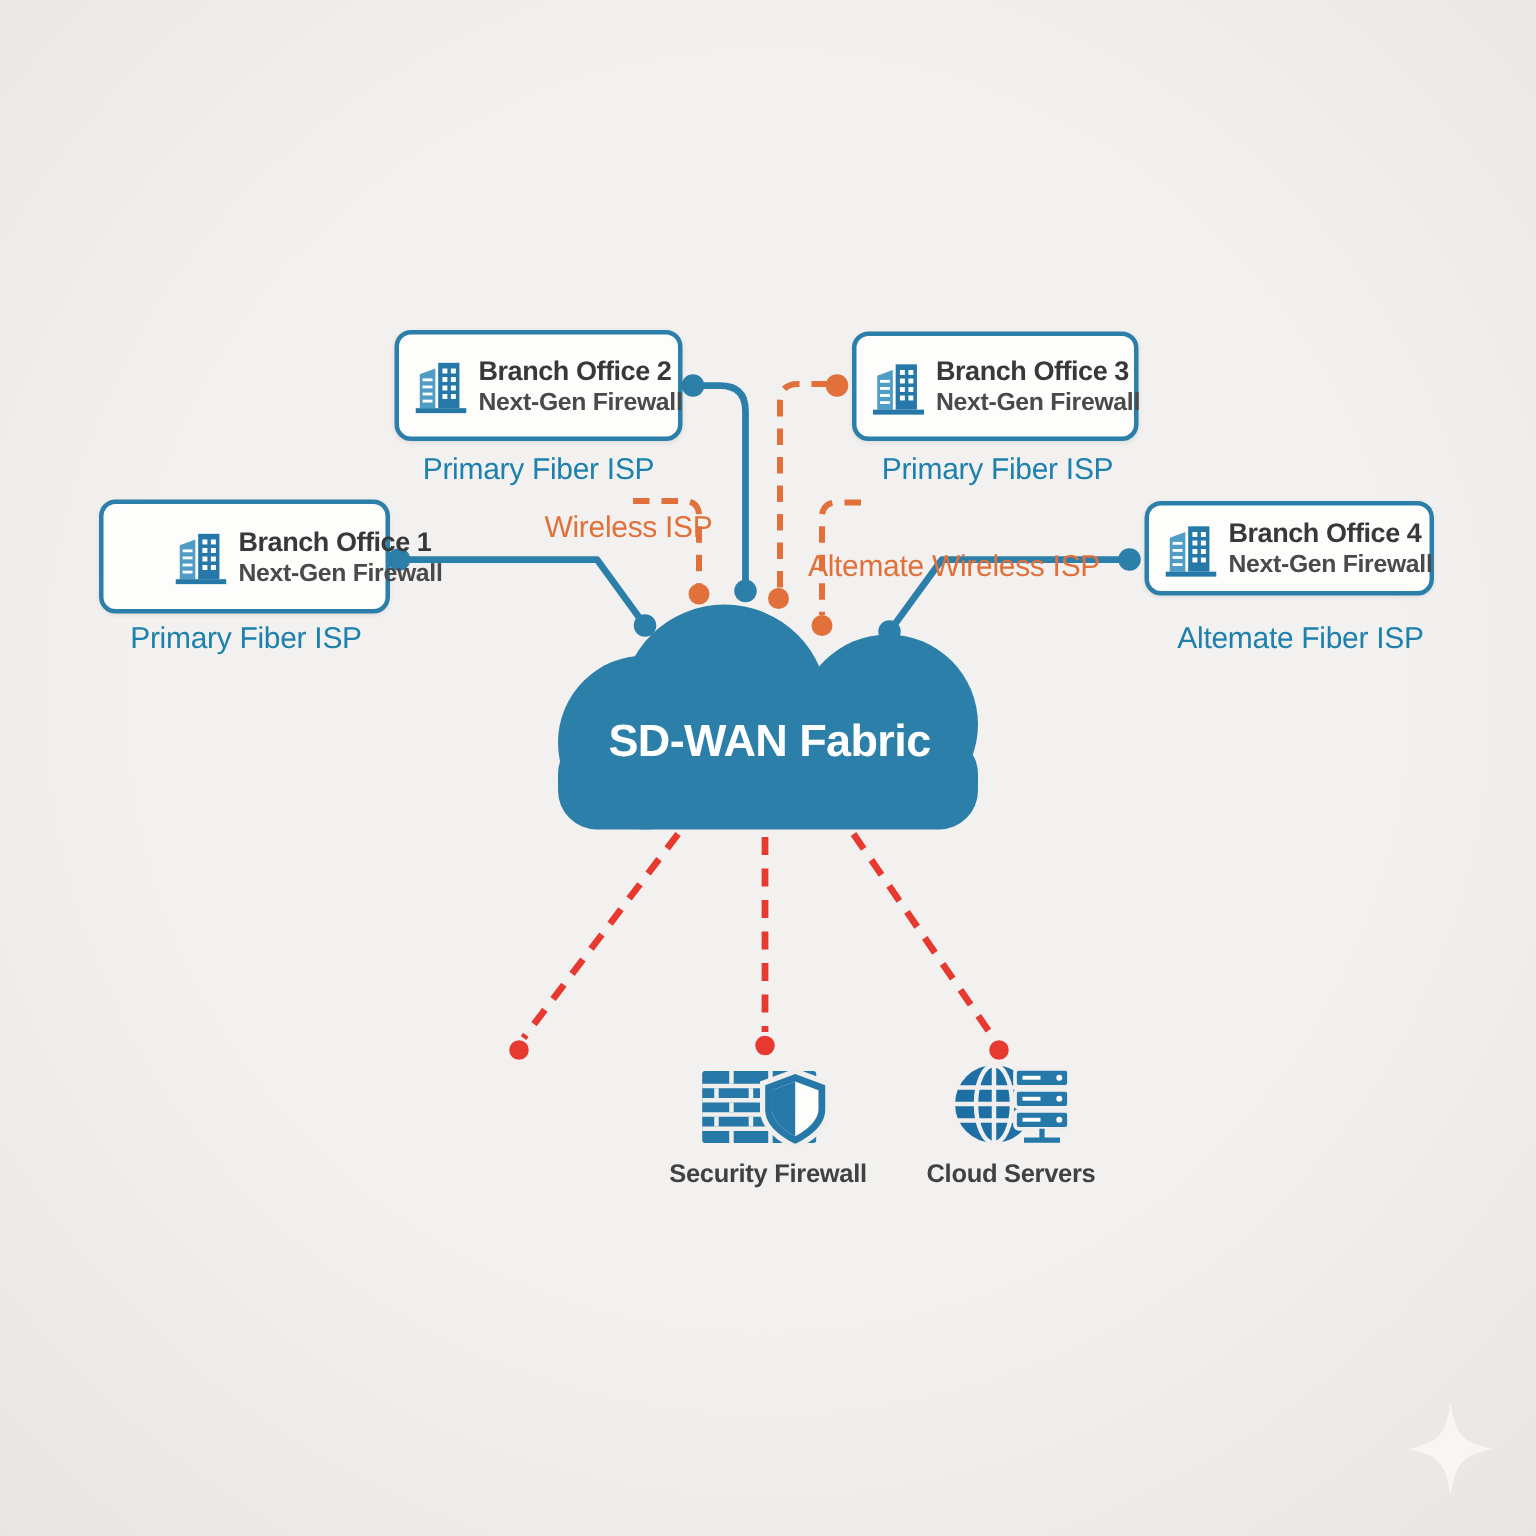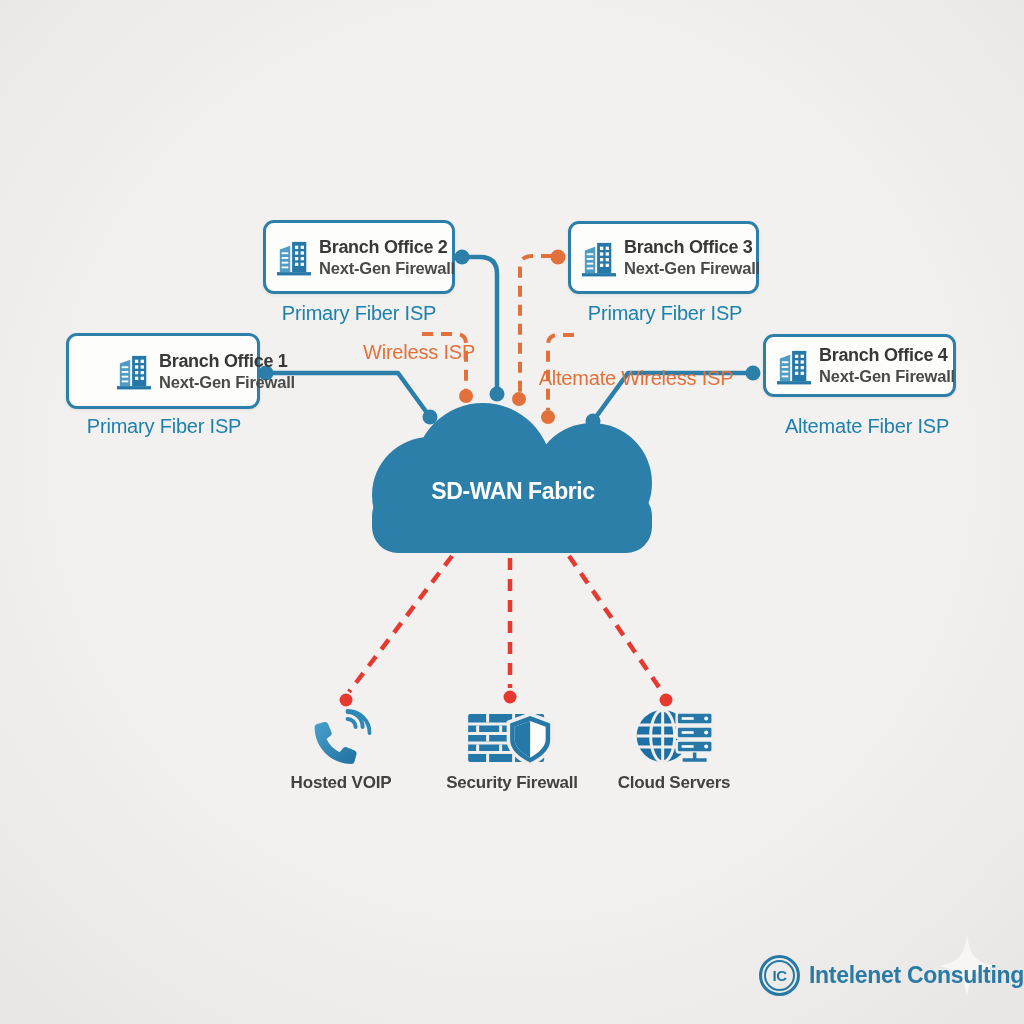--- a/index.html
+++ b/index.html
@@ -42,21 +42,21 @@
     transform:translateX(-50%);
     font-size:20px;font-weight:normal;letter-spacing:-0.2px;
     white-space:nowrap;z-index:3;
   }
   .isp-blue{color:#1d80ad;}
   .isp-orange{color:#e2703a;}
 
   
   .cloud-label{
     transform:translateX(-50%);
-    font-size:23px;font-weight:bold;color:#ffffff;
+    font-size:30px;font-weight:bold;color:#ffffff;
     letter-spacing:-0.4px;white-space:nowrap;z-index:3;
   }
 
   
   .service{
     display:flex;flex-direction:column;align-items:center;
     transform:translateX(-50%);z-index:3;
   }
   .service .sicon{height:58px;display:flex;align-items:center;justify-content:center;}
   .service-label{
@@ -234,39 +234,20 @@
         <rect x="25" y="26" width="3.5" height="3.5" fill="#fdfdfc"></rect>
       <rect x="0" y="36" width="36" height="3.5" fill="#2578a8"></rect>
     </svg>
     <div class="btxt">
       <div class="branch-title">Branch Office 4</div>
       <div class="branch-sub">Next-Gen Firewall</div>
     </div>
   </div>
   <div class="isp-label isp-blue" style="left:867px;top:415px;">Altemate Fiber ISP</div>
 
-  <div class="service" style="left:341px;top:708px;">
-    <div class="sicon">
-      <svg width="62" height="58" viewBox="0 0 62 58">
-        <defs>
-          <linearGradient id="phg" x1="0" y1="0" x2="1" y2="1">
-            <stop offset="0" stop-color="#4aa0cc"></stop>
-              <stop offset="1" stop-color="#1f6f9f"></stop>
-          </linearGradient>
-        </defs>
-        <path transform="translate(5,14) scale(0.082)" fill="url(#phg)" d="M164.9 24.6c-7.7-18.6-28-28.5-47.4-23.2l-88 24C12.1 30.2 0 46 0 64C0 311.4 200.6 512 448 512c18 0 33.8-12.1 38.6-29.5l24-88c5.3-19.4-4.6-39.7-23.2-47.4l-96-40c-16.3-6.8-35.2-2.1-46.3 11.6L304.7 368C234.3 334.7 177.3 277.7 144 207.3L193.3 167c13.7-11.1 18.4-30 11.6-46.3l-40-96z"></path>
-        <g stroke="#2e87b5" stroke-width="4" fill="none" stroke-linecap="round">
-          <path d="M38 11 A8 8 0 0 1 46 19"></path>
-          <path d="M38 4 A15 15 0 0 1 53 19"></path>
-          <path d="M38 -3 A22 22 0 0 1 60 19" transform="translate(0,6)"></path>
-        </g>
-      </svg>
-    </div>
-    <div class="service-label">Hosted VOIP</div>
-  </div>
 
   <div class="service" style="left:674px;top:708px;">
     <div class="sicon">
       <svg width="82" height="58" viewBox="0 0 82 58">
         <circle cx="30" cy="28" r="26" fill="#1e6fa5"></circle>
         <g stroke="#f0efed" stroke-width="3" fill="none">
           <ellipse cx="30" cy="28" rx="12" ry="26"></ellipse>
           <line x1="30" y1="2" x2="30" y2="54"></line>
           <line x1="5" y1="17" x2="55" y2="17"></line>
           <line x1="4" y1="28" x2="56" y2="28"></line>
@@ -318,22 +299,14 @@
         </g>
         <path d="M64 8 L84 15.5 L84 32 C84 46 64 54.5 64 54.5 C64 54.5 44 46 44 32 L44 15.5 Z" fill="none" stroke="#f0efed" stroke-width="7"></path>
         <path d="M64 8 L84 15.5 L84 32 C84 46 64 54.5 64 54.5 C64 54.5 44 46 44 32 L44 15.5 Z" fill="#2578a8"></path>
         <path d="M64 13 L79.5 18.8 L79.5 31.5 C79.5 42 64 49.5 64 49.5 C64 49.5 48.5 42 48.5 31.5 L48.5 18.8 Z" fill="#fdfdfc"></path>
         <path d="M64 13 L64 49.5 C64 49.5 48.5 42 48.5 31.5 L48.5 18.8 Z" fill="#2578a8"></path>
       </svg>
     </div>
     <div class="service-label">Security Firewall</div>
   </div>
 
-  <div class="brand" style="left:759px;top:955px;">
-    <div class="brand-ring-outer">
-      <div class="brand-ring-inner">
-        <span class="brand-monogram">IC</span>
-      </div>
-    </div>
-    <span class="brand-name">Intelenet Consulting</span>
-  </div>
 
 </div>
 
 </body></html>

